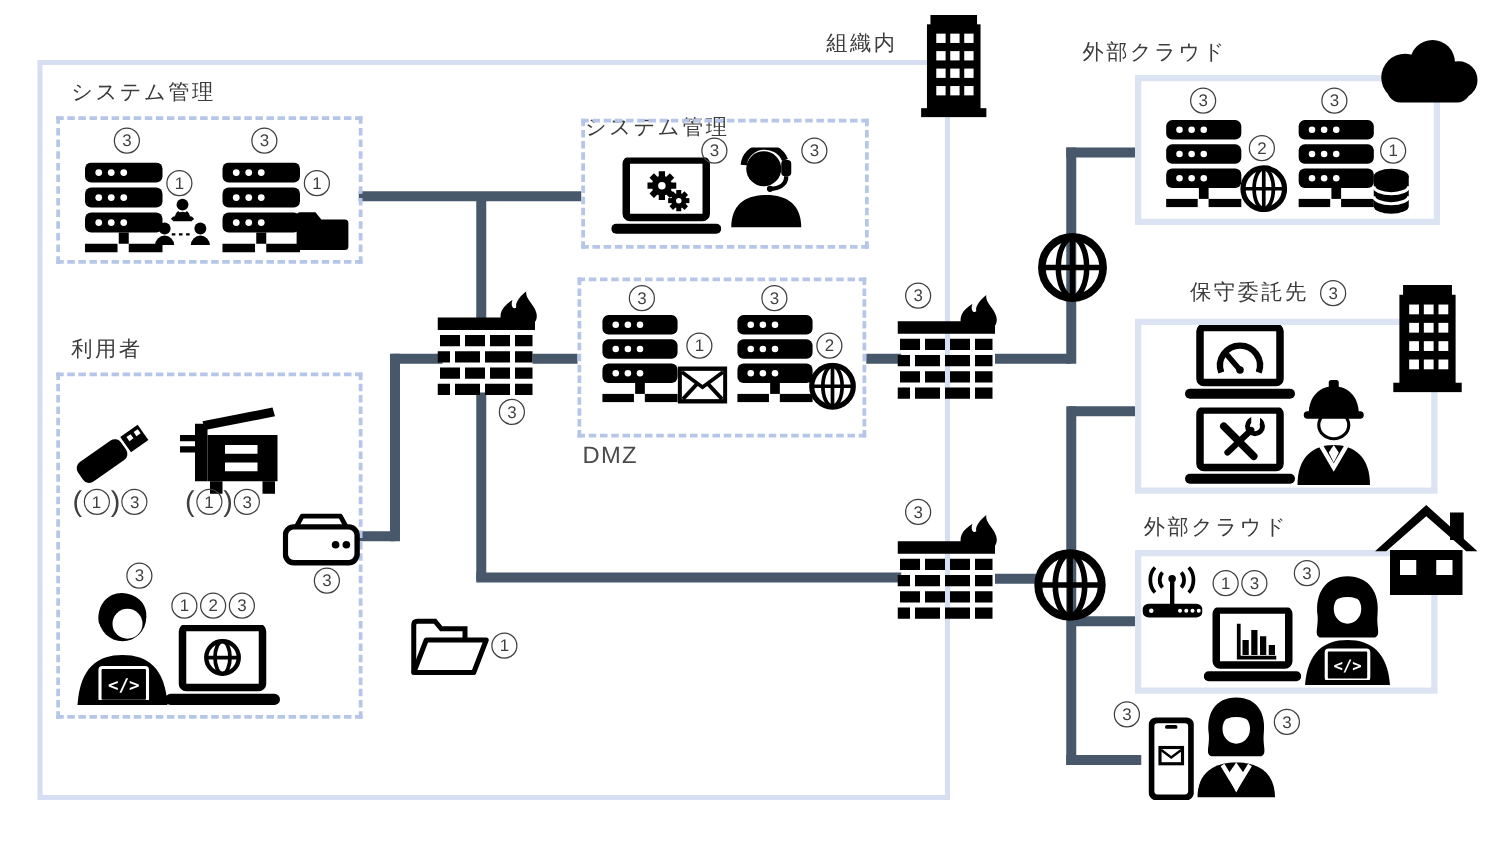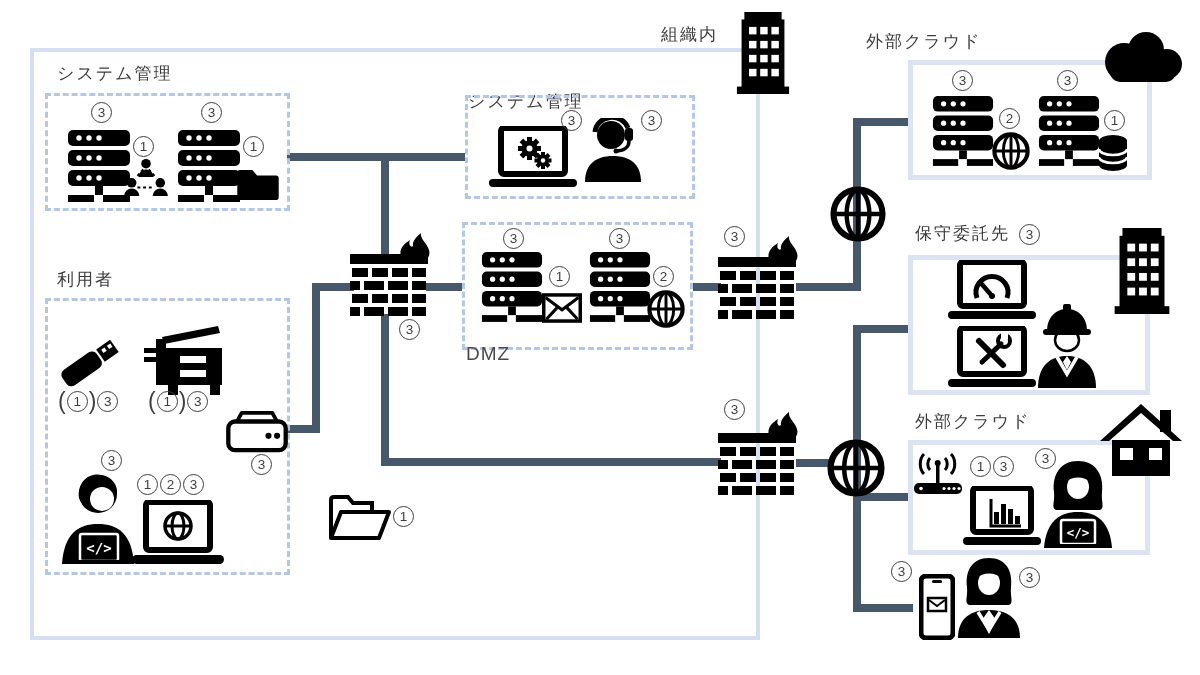--- a/index.html
+++ b/index.html
@@ -376,21 +376,21 @@
   <div class="marker" style="left:640px;top:110px"><span class="cnum">3</span></div>
 
   <div class="icon" style="left:350px;top:233px;width:84px;height:84px">
       <svg>
         <use href="#i-firewall"></use>
       </svg>
     </div>
   <div class="marker" style="left:398px;top:319px"><span class="cnum">3</span></div>
 
   <div class="dbox" style="left:462px;top:222px;width:231px;height:128px"></div>
-  <div class="abs dmzlabel" style="left:466px;top:343px">DMZ</div>
+  <div class="abs dmzlabel" style="left:466px;top:354px">DMZ</div>
   <div class="icon" style="left:480px;top:252px;width:64px;height:70px">
       <svg>
         <use href="#i-server"></use>
       </svg>
     </div>
   <div class="icon" style="left:542px;top:292px;width:40px;height:32px">
       <svg>
         <use href="#i-envelope"></use>
       </svg>
     </div>
@@ -497,21 +497,21 @@
       </svg>
     </div>
   <div class="icon" style="left:1098px;top:134px;width:30px;height:38px">
       <svg>
         <use href="#i-db"></use>
       </svg>
     </div>
   <div class="marker" style="left:1056px;top:70px"><span class="cnum">3</span></div>
   <div class="marker" style="left:1103px;top:110px"><span class="cnum">1</span></div>
 
-  <div class="abs lblrow" style="left:915px;top:224px">
+  <div class="abs lblrow" style="left:952px;top:224px">
     <span class="zlabel">保守委託先</span>
     <span class="marker" style="position:static"><span class="cnum">3</span></span>
   </div>
   <div class="sbox" style="left:908px;top:255px;width:242px;height:140px"></div>
   <div class="icon" style="left:1114px;top:228px;width:56px;height:86px">
       <svg>
         <use href="#i-building"></use>
       </svg>
     </div>
   <div class="icon" style="left:948px;top:260px;width:88px;height:62px">

